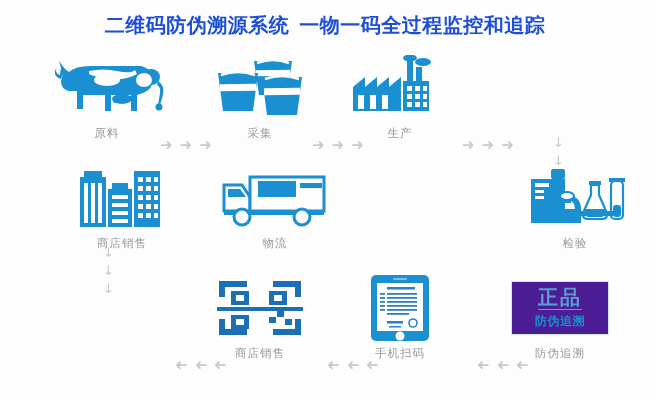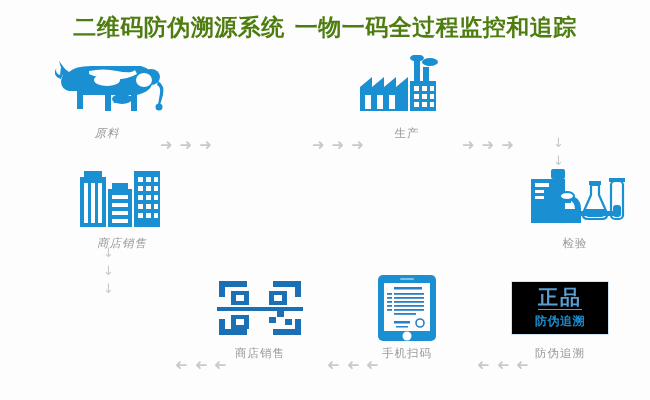--- a/index.html
+++ b/index.html
@@ -5,54 +5,54 @@
   html,body{margin:0;padding:0;}
   body{
     width:650px;height:400px;background:#fdfdfd;overflow:hidden;
     font-family:"DejaVu Sans","Liberation Sans",sans-serif;
   }
   .stage{position:relative;width:650px;height:400px;background:#fdfdfd;}
 
   
   .title{
     position:absolute;left:0;top:12px;width:650px;text-align:center;
-    font-size:23px;font-weight:bold;letter-spacing:.5px;
-    color:#4d7c0f;white-space:nowrap;
+    font-size:20px;font-weight:bold;letter-spacing:.5px;
+    color:#1d4ed8;white-space:nowrap;
   }
   .title .t2{margin-left:10px;}
 
   
   .row{position:absolute;left:0;width:650px;height:105px;}
   .r1{top:52px;} .r2{top:162px;margin-left:15px;} .r3{top:272px;}
   .cell{
     position:absolute;width:150px;height:105px;
     display:flex;flex-direction:column;align-items:center;justify-content:flex-start;
   }
-  .c0{left:32px;font-style:italic;} .c1{left:185px;} .c2{left:332px;} .c3{left:485px;}
+  .c0{left:32px;} .c1{left:185px;} .c2{left:325px;} .c3{left:485px;}
   .art{height:72px;width:150px;position:relative;display:flex;align-items:center;justify-content:center;}
   .label{
     font-size:11.5px;color:#9a9a9a;margin-top:2px;letter-spacing:1px;white-space:nowrap;
   }
 
   
   .harrow{
     position:absolute;display:flex;gap:7px;align-items:center;
     top:86px;
   }
   .harrow.r2a{top:196px;}
   .chev{font-size:15px;line-height:1;color:#c9c9c9;font-family:"DejaVu Sans",sans-serif;}
   .varrow{position:absolute;display:flex;flex-direction:column;gap:5px;align-items:center;}
   .vchev{font-size:13px;line-height:1;color:#c9c9c9;}
 
   
   svg{display:block;}
 
   
   .cert{
-    width:96px;height:52px;border:1px solid #cfe3f2;background:#000000;
+    width:96px;height:52px;border:1px solid #cfe3f2;background:#4c1d95;
     display:flex;flex-direction:column;align-items:center;justify-content:center;
   }
   .cert-main{
     font-size:20px;font-weight:bold;color:#5a9fd4;letter-spacing:2px;line-height:1.05;
     border-bottom:1.5px solid #5a9fd4;padding-bottom:1px;
   }
   .cert-sub{font-size:12px;font-weight:bold;color:#1a8fd1;letter-spacing:.5px;margin-top:3px;}
 </style>
 </head>
 <body>
@@ -87,20 +87,38 @@
       </div>
       <div class="label">原料</div>
     </div>
 
     <div class="harrow" style="left:160px">
       <span class="chev">➜</span>
       <span class="chev">➜</span>
       <span class="chev">➜</span>
     </div>
 
+    <div class="cell c1">
+      <div class="art">
+        <svg width="100" height="66" viewBox="0 0 100 66">
+          <g>
+            <path d="M44 6 L82 6 L77 40 L49 40 Z" fill="#1a8fd1"></path>
+            <rect x="46" y="15" width="34" height="6" fill="#fdfdfd" transform="rotate(-1 63 18)"></rect>
+            <path d="M47 8 Q63 2 79 8" stroke="#fdfdfd" stroke-width="2.5" fill="none"></path>
+            <path d="M8 18 L48 18 L43 56 L13 56 Z" fill="#1a8fd1"></path>
+            <rect x="10" y="29" width="36" height="7" fill="#fdfdfd" transform="rotate(-1 28 32)"></rect>
+            <path d="M11 20 Q28 14 45 20" stroke="#fdfdfd" stroke-width="2.5" fill="none"></path>
+            <path d="M52 22 L92 22 L87 60 L57 60 Z" fill="#1a8fd1"></path>
+            <rect x="54" y="33" width="36" height="7" fill="#fdfdfd" transform="rotate(-1 72 36)"></rect>
+            <path d="M55 24 Q72 18 89 24" stroke="#fdfdfd" stroke-width="2.5" fill="none"></path>
+          </g>
+        </svg>
+      </div>
+      <div class="label">采集</div>
+    </div>
 
     <div class="harrow" style="left:312px">
       <span class="chev">➜</span>
       <span class="chev">➜</span>
       <span class="chev">➜</span>
     </div>
 
     <div class="cell c2">
       <div class="art">
         <svg width="110" height="66" viewBox="0 0 110 66">
@@ -185,20 +203,37 @@
       </div>
       <div class="label">商店销售</div>
     </div>
 
     <div class="harrow r2a" style="left:160px">
       <span class="chev" style="display: inline-block; transform: scaleX(-1);">➜</span>
       <span class="chev" style="display: inline-block; transform: scaleX(-1);">➜</span>
       <span class="chev" style="display: inline-block; transform: scaleX(-1);">➜</span>
     </div>
 
+    <div class="cell c1">
+      <div class="art">
+        <svg width="115" height="62" viewBox="0 0 115 62">
+          <g>
+            <path d="M6 18 L24 18 L32 30 L32 44 L6 44 Z" fill="#fdfdfd" stroke="#1a8fd1" stroke-width="3"></path>
+            <path d="M10 22 L22 22 L28 30 L10 30 Z" fill="#1a8fd1"></path>
+            <rect x="32" y="10" width="74" height="34" fill="#fdfdfd" stroke="#1a8fd1" stroke-width="3"></rect>
+            <rect x="40" y="14" width="38" height="16" fill="#1a8fd1"></rect>
+            <rect x="82" y="16" width="22" height="5" fill="#1a8fd1"></rect>
+            <rect x="6" y="44" width="100" height="4" fill="#1a8fd1"></rect>
+            <circle cx="24" cy="50" r="8" fill="#fdfdfd" stroke="#1a8fd1" stroke-width="3"></circle>
+            <circle cx="84" cy="50" r="8" fill="#fdfdfd" stroke="#1a8fd1" stroke-width="3"></circle>
+          </g>
+        </svg>
+      </div>
+      <div class="label">物流</div>
+    </div>
 
     <div class="harrow r2a" style="left:312px">
       <span class="chev" style="display: inline-block; transform: scaleX(-1);">➜</span>
       <span class="chev" style="display: inline-block; transform: scaleX(-1);">➜</span>
       <span class="chev" style="display: inline-block; transform: scaleX(-1);">➜</span>
     </div>
 
 
     <div class="harrow r2a" style="left:462px">
       <span class="chev" style="display: inline-block; transform: scaleX(-1);">➜</span>

